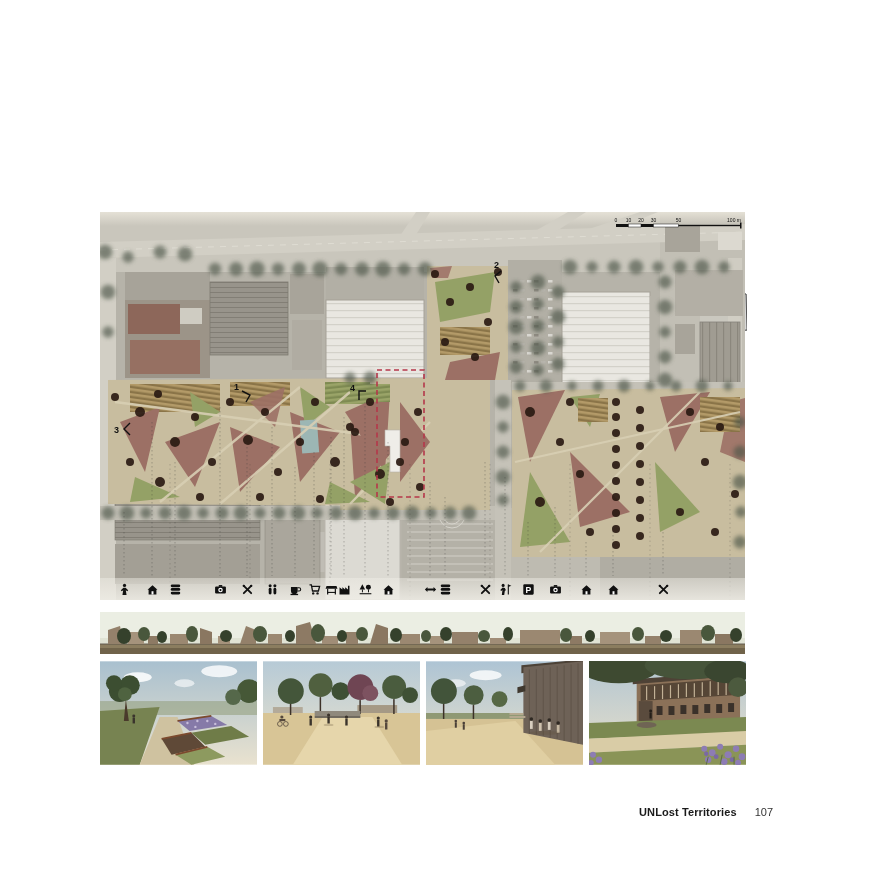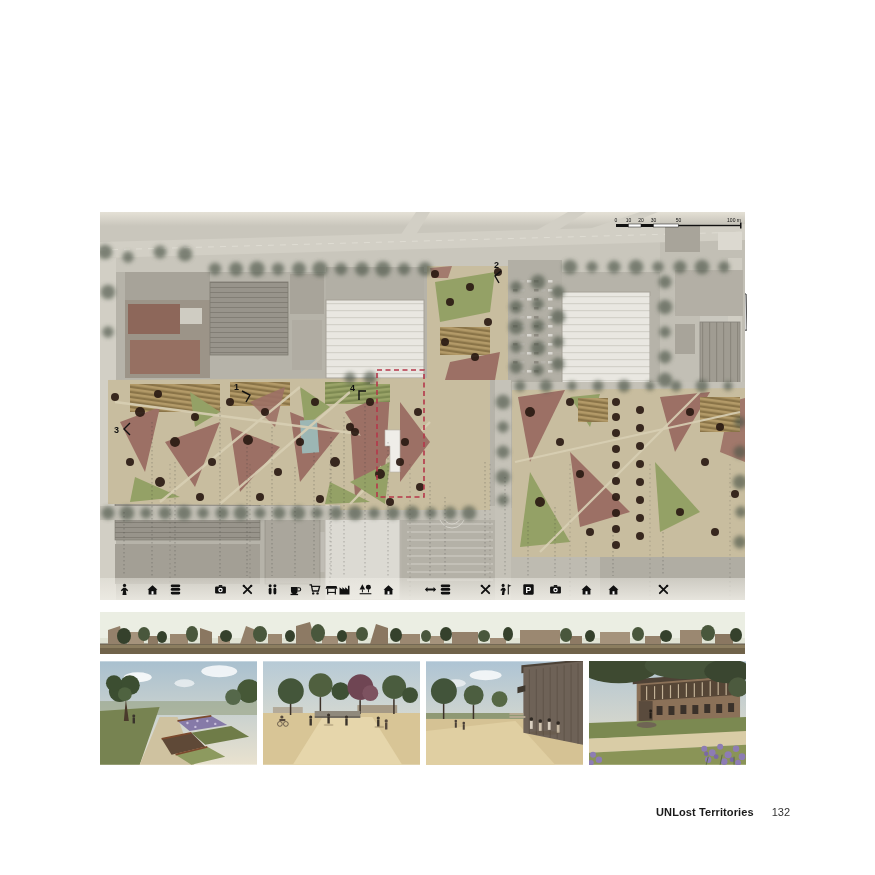--- a/index.html
+++ b/index.html
@@ -10,21 +10,21 @@
   .plan-wrap{position:absolute;left:100px;top:212px;width:645px;height:388px;}
   .plan-wrap > svg{display:block;width:645px;height:388px;}
   .legend-strip{position:absolute;left:0;bottom:0;width:645px;height:22px;
      background:linear-gradient(rgba(240,238,231,.45),rgba(240,238,231,.85));}
   .legend-icon{position:absolute;bottom:4px;width:13px;height:13px;}
   .legend-icon svg{display:block;width:13px;height:13px;}
   .panorama{position:absolute;left:100px;top:612px;width:645px;height:42px;}
   .panorama svg{display:block;width:645px;height:42px;}
   .renders{position:absolute;left:100px;top:661px;width:646px;display:flex;gap:6px;}
   .renders svg{display:block;width:157px;height:104px;}
-  .footer{position:absolute;top:806px;right:85px;display:flex;align-items:baseline;gap:18px;
+  .footer{position:absolute;top:806px;right:102px;display:flex;align-items:baseline;gap:18px;
           font-size:11px;color:#1a1a1a;}
   .footer .title{font-weight:bold;letter-spacing:.1px;}
   .footer .pageno{color:#333;}
   text.mk{font-size:9px;font-weight:bold;fill:#111;font-family:"Liberation Sans","DejaVu Sans",sans-serif;}
   text.sb{font-size:5px;fill:#111;font-family:"Liberation Sans","DejaVu Sans",sans-serif;}
 </style>
 </head>
 <body>
 
 <div class="page">
@@ -992,16 +992,16 @@
       <g fill="#8d7cb4">
           <circle cx="4" cy="94" r="3"></circle>
           <circle cx="10" cy="99" r="3.2"></circle>
           <circle cx="2" cy="102" r="2.8"></circle>
         </g>
     </svg>
   </div>
 
   <div class="footer">
     <span class="title">UNLost Territories</span>
-    <span class="pageno">132</span>
+    <span class="pageno">107</span>
   </div>
 
 </div>
 
 </body></html>

